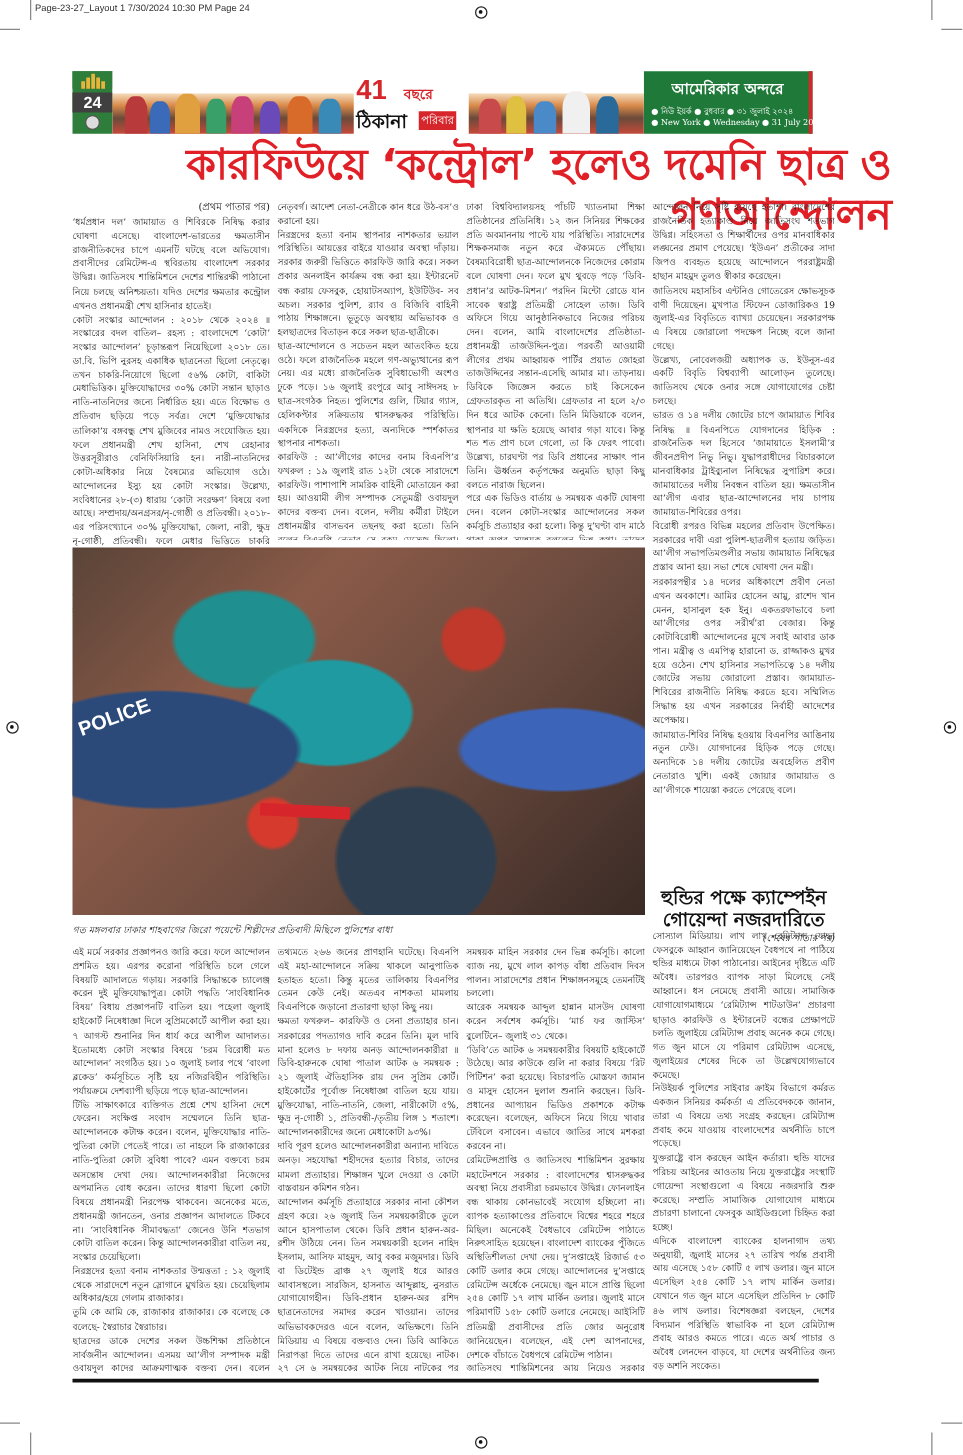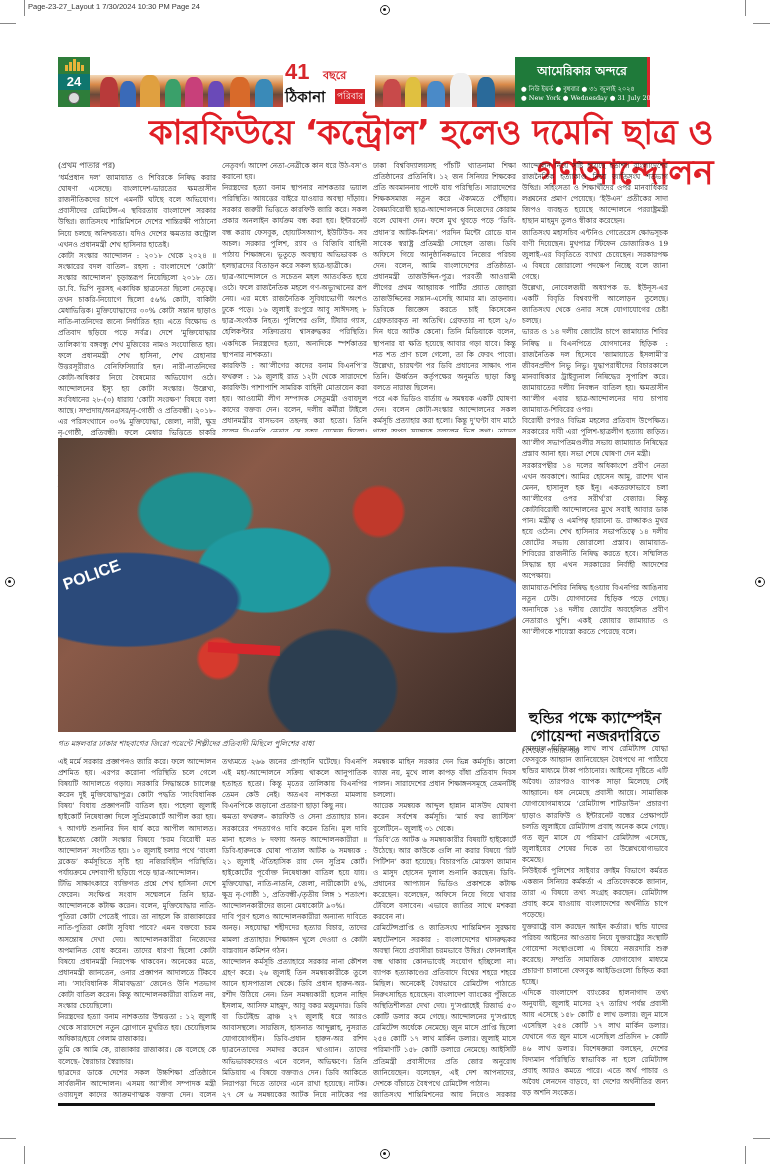--- a/index.html
+++ b/index.html
@@ -9,39 +9,39 @@
   .slug { position: absolute; left: 28px; top: 2px; font-family: "Liberation Sans", sans-serif; font-size: 7.5px; color: #333; }
   .crop { position: absolute; background: #888; }
   .reg { position: absolute; width: 10px; height: 10px; border-radius: 50%; border: 1.5px solid #222; background: #fff; }
   .reg::after { content: ""; position: absolute; left: 2px; top: 2px; width: 3px; height: 3px; border-radius: 50%; background: #111; }
 
   
   .masthead { position: absolute; left: 58px; top: 57px; width: 655px; height: 50px; display: flex; }
   .page-box { width: 32px; height: 50px; background: #2e7d3a; display: flex; flex-direction: column; align-items: center; justify-content: space-between; }
   .page-box .top { width: 32px; height: 14px; background: #2e7d3a; display: flex; justify-content: center; align-items: flex-end; gap: 1px; }
   .page-box .top i { display: block; width: 3px; background: #e8b43a; }
-  .page-box .num { width: 32px; background: #0f766e; color: #fff; font-family: "Liberation Sans", sans-serif; font-weight: bold; font-size: 13px; text-align: center; line-height: 16px; }
+  .page-box .num { width: 32px; background: #404040; color: #fff; font-family: "Liberation Sans", sans-serif; font-weight: bold; font-size: 13px; text-align: center; line-height: 16px; }
   .page-box .emb { width: 12px; height: 12px; border-radius: 50%; background: #ddd; border: 1px solid #555; margin-bottom: 3px; }
   .crowd { width: 193px; height: 50px; background: linear-gradient(180deg, #ffffff 0%, #ffffff 35%, #f3d9b8 36%, #d98a4a 55%, #6b4a3a 75%, #c44a3a 100%); position: relative; overflow: hidden; }
   .crowd span { position: absolute; bottom: 0; border-radius: 40% 40% 0 0; }
   .logo { width: 92px; height: 50px; position: relative; }
   .logo .n35 { position: absolute; left: 2px; top: 2px; font-family: "Liberation Sans", sans-serif; font-weight: bold; font-size: 22px; color: #d7262b; }
   .logo .bochor { position: absolute; left: 40px; top: 10px; font-size: 11px; font-weight: bold; color: #d7262b; }
   .logo .thikana { position: absolute; left: 2px; top: 28px; font-size: 15px; font-weight: bold; color: #111; }
   .logo .poribar { position: absolute; left: 52px; top: 32px; font-size: 9px; color: #fff; background: #d7262b; padding: 0 2px; }
   .crowd2 { width: 140px; height: 50px; }
   .inside { width: 135px; height: 50px; background: #1f7a3a; color: #fff; border-right: 3px solid #d7262b; padding: 5px 4px 0 6px; }
   .inside .t { font-size: 12px; font-weight: bold; text-align: center; margin-bottom: 3px; }
   .inside .d { font-size: 6.5px; line-height: 9px; white-space: nowrap; }
 
   .headline { position: absolute; left: 58px; top: 112px; width: 655px; text-align: right; color: #e01f26; font-weight: bold; font-size: 34px; letter-spacing: -0.5px; line-height: 40px; font-family: "DejaVu Sans", sans-serif; }
 
   .col { position: absolute; font-size: 7.2px; line-height: 11.1px; text-align: justify; color: #222; }
   .col p { margin-bottom: 0; }
-  .ptop { text-align: left; font-size: 8px; margin-bottom: 1px; }
+  .ptop { text-align: right; font-size: 8px; margin-bottom: 1px; }
 
   .photo { position: absolute; left: 58px; top: 438px; width: 458px; height: 294px; overflow: hidden;
            background:
              radial-gradient(circle at 70% 25%, #c0392b 0 6%, transparent 7%),
              radial-gradient(circle at 35% 75%, #d63a2d 0 5%, transparent 6%),
              radial-gradient(ellipse at 15% 55%, #2b4a7a 0 20%, transparent 21%),
              radial-gradient(ellipse at 45% 45%, #1f9aa0 0 18%, transparent 19%),
              radial-gradient(ellipse at 85% 55%, #3c64b8 0 14%, transparent 15%),
              radial-gradient(ellipse at 60% 85%, #2c3e50 0 16%, transparent 17%),
              radial-gradient(ellipse at 30% 25%, #1f8f8f 0 12%, transparent 13%),

